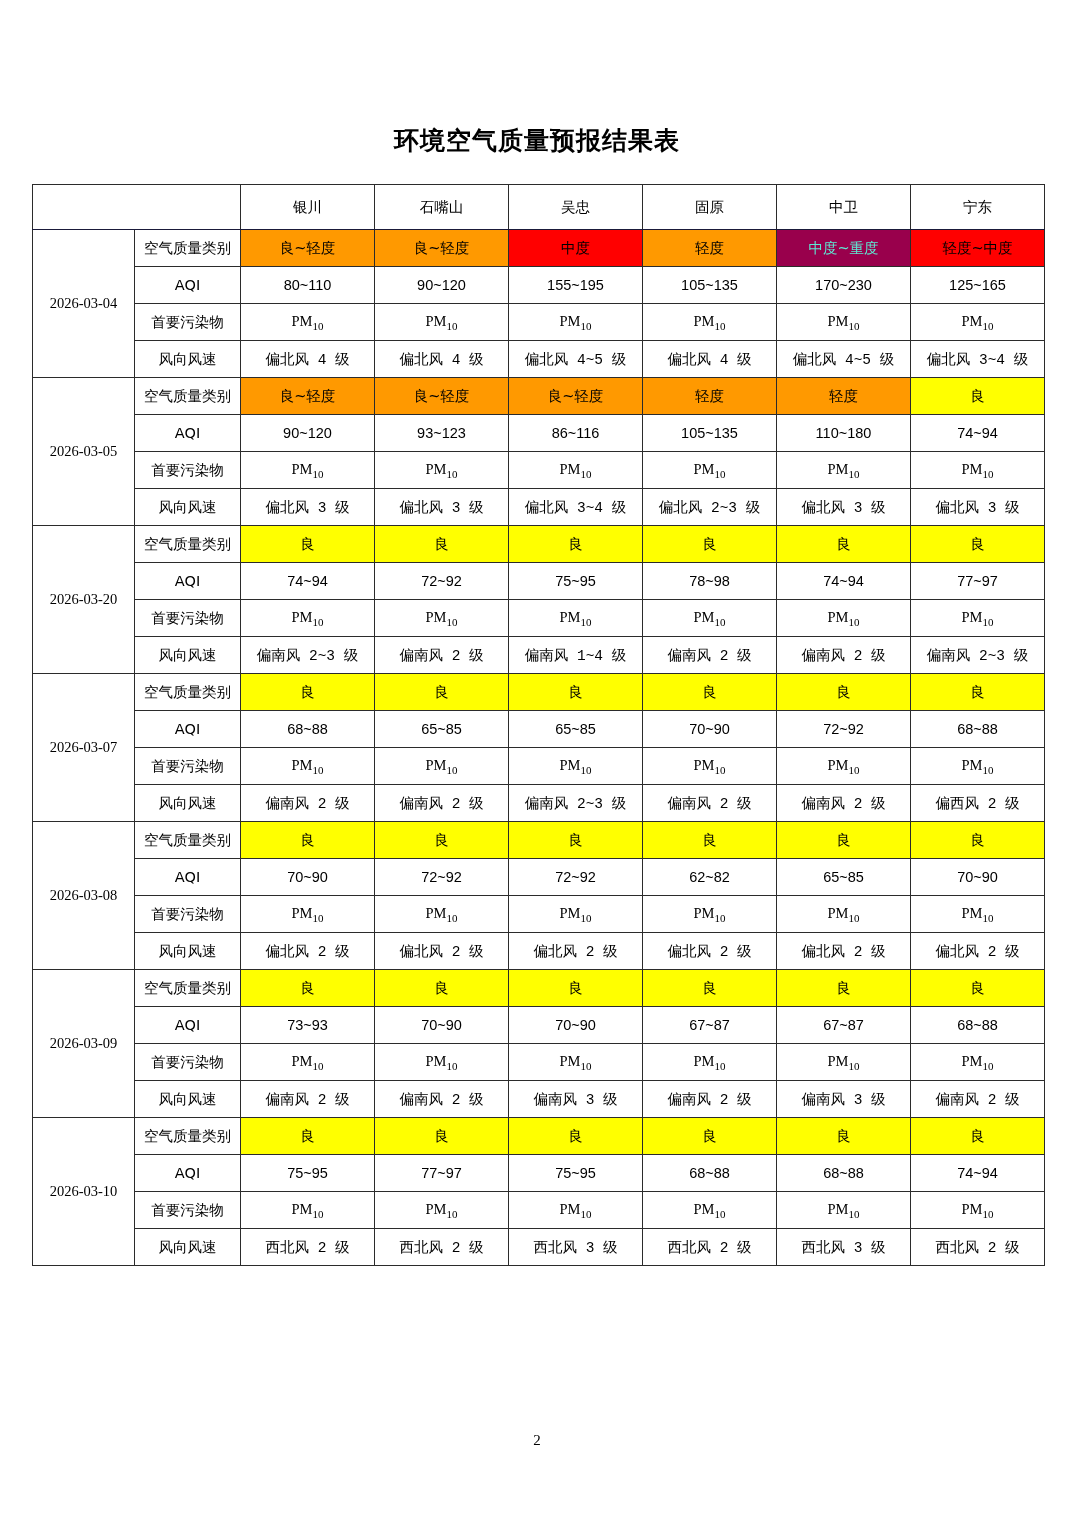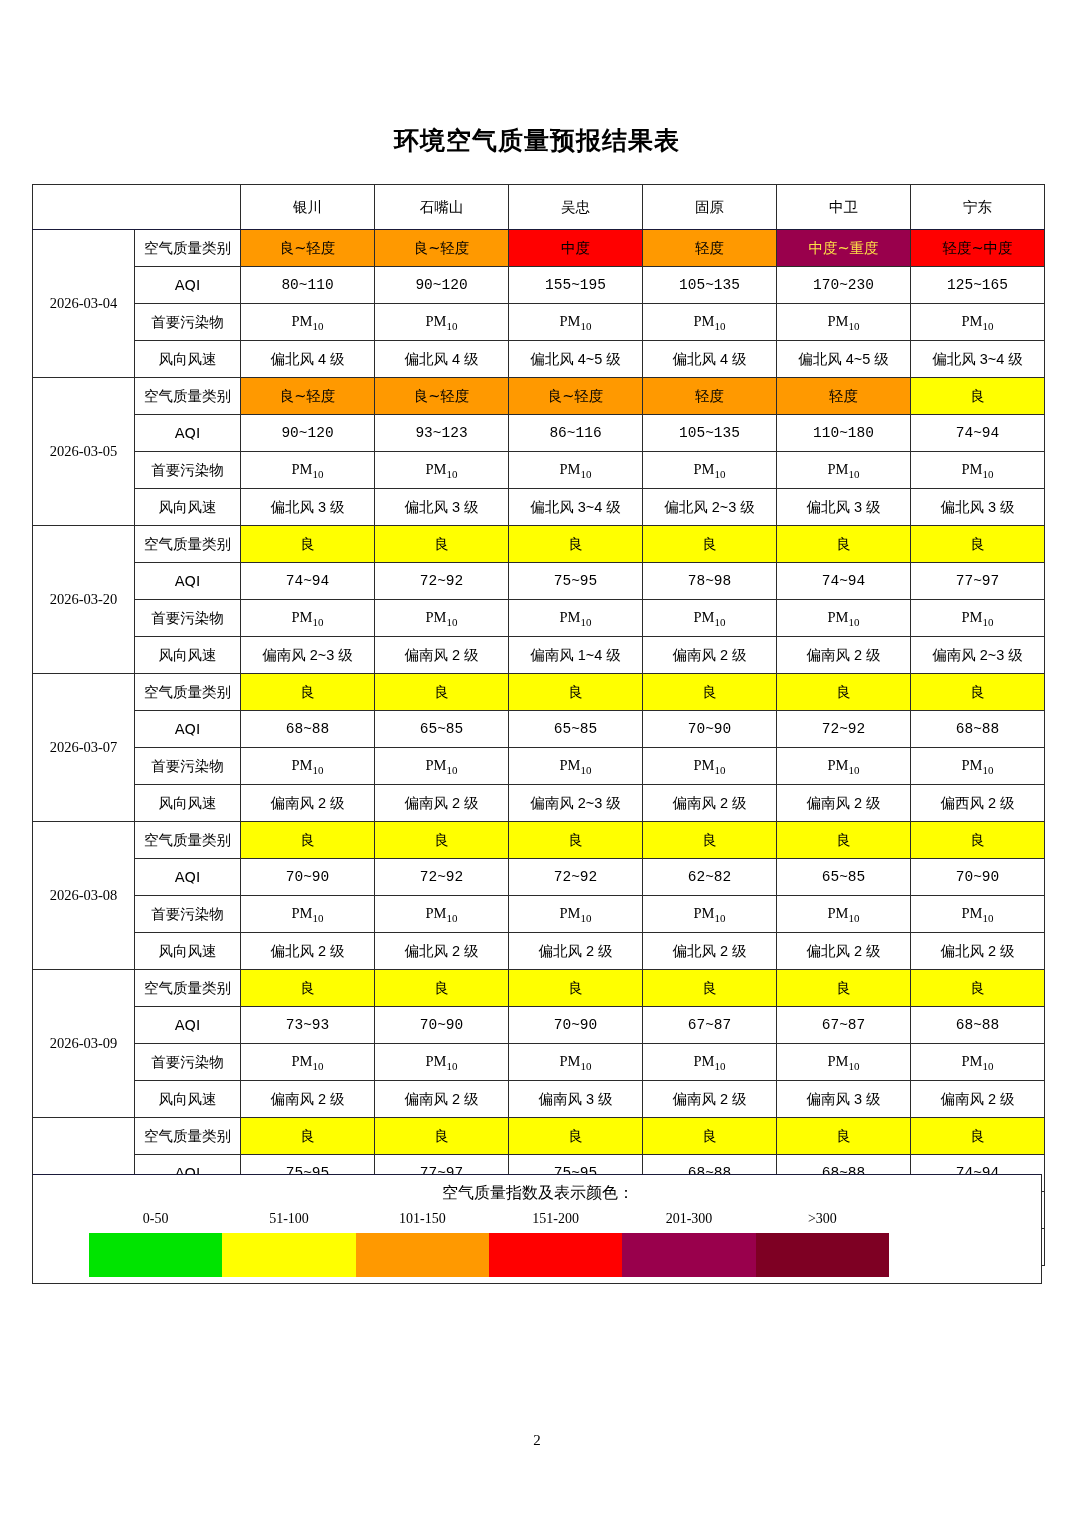--- a/index.html
+++ b/index.html
@@ -56,25 +56,25 @@
 
   td.date-cell {
     font-family: "Liberation Serif", serif;
     font-size: 13.5px;
   }
   td.attr-cell {
     font-family: "DejaVu Sans", "Liberation Sans", sans-serif;
     font-size: 13px;
   }
   td.val {
+    font-family: Liberation Sans, sans-serif;
+    font-size: 16px;
+  }
+  td.wind {
     font-family: Liberation Mono, monospace;
-    font-size: 16px;
-  }
-  td.wind {
-    font-family: Liberation Sans, sans-serif;
     font-size: 12.5px;
   }
   td.cat {
     font-family: "DejaVu Sans", "Liberation Sans", sans-serif;
     font-size: 17px;
     font-weight: normal;
   }
   td.pm {
     font-family: "Liberation Serif", "DejaVu Serif", serif;
     font-size: 17px;
@@ -180,21 +180,21 @@
           <td class="city-head">中卫</td>
           <td class="city-head">宁东</td>
         </tr>
         <tr class="block-start">
           <td class="date-cell" rowspan="4">2026-03-04</td>
           <td class="attr-cell">空气质量类别</td>
           <td class="cat" style="background: rgb(255, 153, 0); color: rgb(0, 0, 0);">良~轻度</td>
           <td class="cat" style="background: rgb(255, 153, 0); color: rgb(0, 0, 0);">良~轻度</td>
           <td class="cat" style="background: rgb(255, 0, 0); color: rgb(0, 0, 0);">中度</td>
           <td class="cat" style="background: rgb(255, 153, 0); color: rgb(0, 0, 0);">轻度</td>
-          <td class="cat" style="background: rgb(153, 0, 76); color: #fde047;">中度~重度</td>
+          <td class="cat" style="background: rgb(153, 0, 76); color: #5eead4;">中度~重度</td>
           <td class="cat" style="background: rgb(255, 0, 0); color: rgb(0, 0, 0);">轻度~中度</td>
         </tr>
         <tr>
           <td class="attr-cell">AQI</td>
           <td class="val">80~110</td>
           <td class="val">90~120</td>
           <td class="val">155~195</td>
           <td class="val">105~135</td>
           <td class="val">170~230</td>
           <td class="val">125~165</td>
@@ -435,36 +435,17 @@
           <td class="wind">西北风 2 级</td>
           <td class="wind">西北风 2 级</td>
           <td class="wind">西北风 3 级</td>
           <td class="wind">西北风 2 级</td>
           <td class="wind">西北风 3 级</td>
           <td class="wind">西北风 2 级</td>
         </tr>
       </tbody>
   </table>
 
-  <div class="legend-box">
-    <div class="legend-title">空气质量指数及表示颜色：</div>
-    <div class="legend-labels" id="legend-labels">
-        <span style="left: 8.33333%; transform: translateX(-50%);">0-50</span>
-        <span style="left: 25%; transform: translateX(-50%);">51-100</span>
-        <span style="left: 41.6667%; transform: translateX(-50%);">101-150</span>
-        <span style="left: 58.3333%; transform: translateX(-50%);">151-200</span>
-        <span style="left: 75%; transform: translateX(-50%);">201-300</span>
-        <span style="left: 91.6667%; transform: translateX(-50%);">&gt;300</span>
-      </div>
-    <div class="legend-bar" id="legend-bar">
-        <div class="seg" style="background: rgb(0, 228, 0);"></div>
-        <div class="seg" style="background: rgb(255, 255, 0);"></div>
-        <div class="seg" style="background: rgb(255, 153, 0);"></div>
-        <div class="seg" style="background: rgb(255, 0, 0);"></div>
-        <div class="seg" style="background: rgb(153, 0, 76);"></div>
-        <div class="seg" style="background: rgb(126, 0, 35);"></div>
-      </div>
-  </div>
 
 
   <div class="page-number">2</div>
 
 </div>
 
 </body></html>

